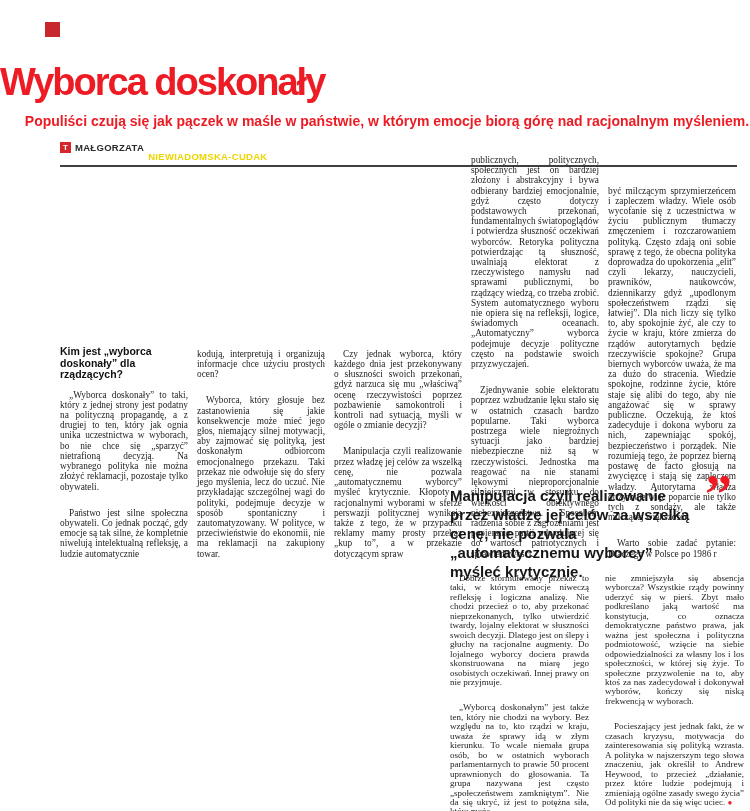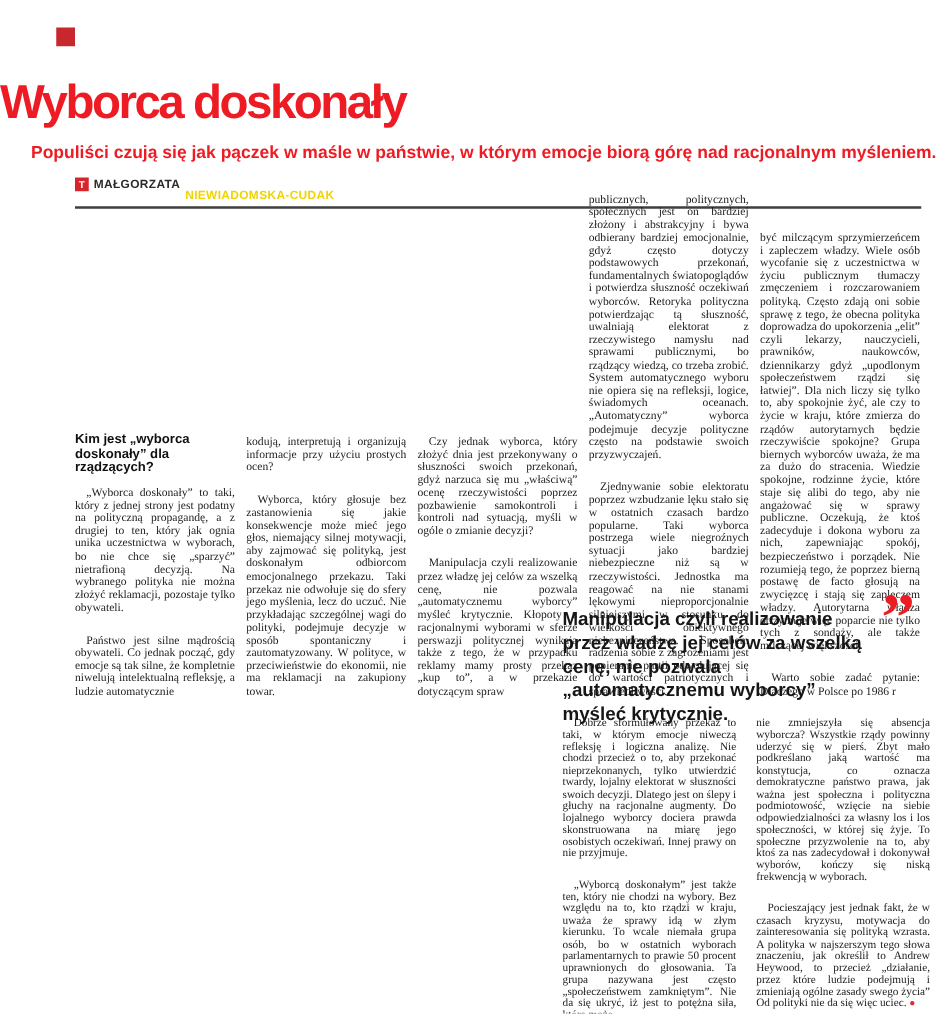--- a/index.html
+++ b/index.html
@@ -57,30 +57,30 @@
     <span class="byline-icon">T</span>
     <span class="byline-first">MAŁGORZATA</span>
     <span class="byline-last">NIEWIADOMSKA-CUDAK</span>
   </div>
 
   <div class="cols-top">
 
     <div class="col">
       <h2>Kim jest „wyborca doskonały” dla rządzących?</h2>
       <p class="ind">„Wyborca doskonały” to taki, który z jednej strony jest podatny na polityczną propagandę, a z drugiej to ten, który jak ognia unika uczestnictwa w wyborach, bo nie chce się „sparzyć” nietrafioną decyzją. Na wybranego polityka nie można złożyć reklamacji, pozostaje tylko obywateli.</p>
-      <p class="ind">Państwo jest silne mądrością obywateli. Co jednak począć, gdy emocje są tak silne, że kompletnie niwelują intelektualną refleksję, a ludzie automatycznie</p>
+      <p class="ind">Państwo jest silne społeczna obywateli. Co jednak począć, gdy emocje są tak silne, że kompletnie niwelują intelektualną refleksję, a ludzie automatycznie</p>
     </div>
 
     <div class="col">
-      <p>kodują, interpretują i organizują informacje przy użyciu prostych ocen?</p>
+      <p>kodują, interpretują i organizują informacje chce użyciu prostych ocen?</p>
       <p class="ind">Wyborca, który głosuje bez zastanowienia się jakie konsekwencje może mieć jego głos, niemający silnej motywacji, aby zajmować się polityką, jest doskonałym odbiorcom emocjonalnego przekazu. Taki przekaz nie odwołuje się do sfery jego myślenia, lecz do uczuć. Nie przykładając szczególnej wagi do polityki, podejmuje decyzje w sposób spontaniczny i zautomatyzowany. W polityce, w przeciwieństwie do ekonomii, nie ma reklamacji na zakupiony towar.</p>
     </div>
 
     <div class="col">
-      <p class="ind">Czy jednak wyborca, który złożyć dnia jest przekonywany o słuszności swoich przekonań, gdyż narzuca się mu „właściwą” ocenę rzeczywistości poprzez pozbawienie samokontroli i kontroli nad sytuacją, myśli w ogóle o zmianie decyzji?</p>
+      <p class="ind">Czy jednak wyborca, który każdego dnia jest przekonywany o słuszności swoich przekonań, gdyż narzuca się mu „właściwą” ocenę rzeczywistości poprzez pozbawienie samokontroli i kontroli nad sytuacją, myśli w ogóle o zmianie decyzji?</p>
       <p class="ind">Manipulacja czyli realizowanie przez władzę jej celów za wszelką cenę, nie pozwala „automatycznemu wyborcy” myśleć krytycznie. Kłopoty z racjonalnymi wyborami w sferze perswazji politycznej wynikają także z tego, że w przypadku reklamy mamy prosty przekaz „kup to”, a w przekazie dotyczącym spraw</p>
     </div>
 
     <div class="col">
       <p>publicznych, politycznych, społecznych jest on bardziej złożony i abstrakcyjny i bywa odbierany bardziej emocjonalnie, gdyż często dotyczy podstawowych przekonań, fundamentalnych światopoglądów i potwierdza słuszność oczekiwań wyborców. Retoryka polityczna potwierdzając tą słuszność, uwalniają elektorat z rzeczywistego namysłu nad sprawami publicznymi, bo rządzący wiedzą, co trzeba zrobić. System automatycznego wyboru nie opiera się na refleksji, logice, świadomych oceanach. „Automatyczny” wyborca podejmuje decyzje polityczne często na podstawie swoich przyzwyczajeń.</p>
       <p class="ind">Zjednywanie sobie elektoratu poprzez wzbudzanie lęku stało się w ostatnich czasach bardzo popularne. Taki wyborca postrzega wiele niegroźnych sytuacji jako bardziej niebezpieczne niż są w rzeczywistości. Jednostka ma reagować na nie stanami lękowymi nieproporcjonalnie silniejszymi w stosunku do wielkości obiektywnego niebezpieczeństwa. Sposobem radzenia sobie z zagrożeniami jest popieranie partii odwołującej się do wartości patriotycznych i sprawiedliwości.</p>
     </div>
 
     <div class="col">
       <p>być milczącym sprzymierzeńcem i zapleczem władzy. Wiele osób wycofanie się z uczestnictwa w życiu publicznym tłumaczy zmęczeniem i rozczarowaniem polityką. Często zdają oni sobie sprawę z tego, że obecna polityka doprowadza do upokorzenia „elit” czyli lekarzy, nauczycieli, prawników, naukowców, dziennikarzy gdyż „upodlonym społeczeństwem rządzi się łatwiej”. Dla nich liczy się tylko to, aby spokojnie żyć, ale czy to życie w kraju, które zmierza do rządów autorytarnych będzie rzeczywiście spokojne? Grupa biernych wyborców uważa, że ma za dużo do stracenia. Wiedzie spokojne, rodzinne życie, które staje się alibi do tego, aby nie angażować się w sprawy publiczne. Oczekują, że ktoś zadecyduje i dokona wyboru za nich, zapewniając spokój, bezpieczeństwo i porządek. Nie rozumieją tego, że poprzez bierną postawę de facto głosują na zwycięzcę i stają się zapleczem władzy. Autorytarna władza otrzymuje więc poparcie nie tylko tych z sondaży, ale także milczącej większości.</p>

